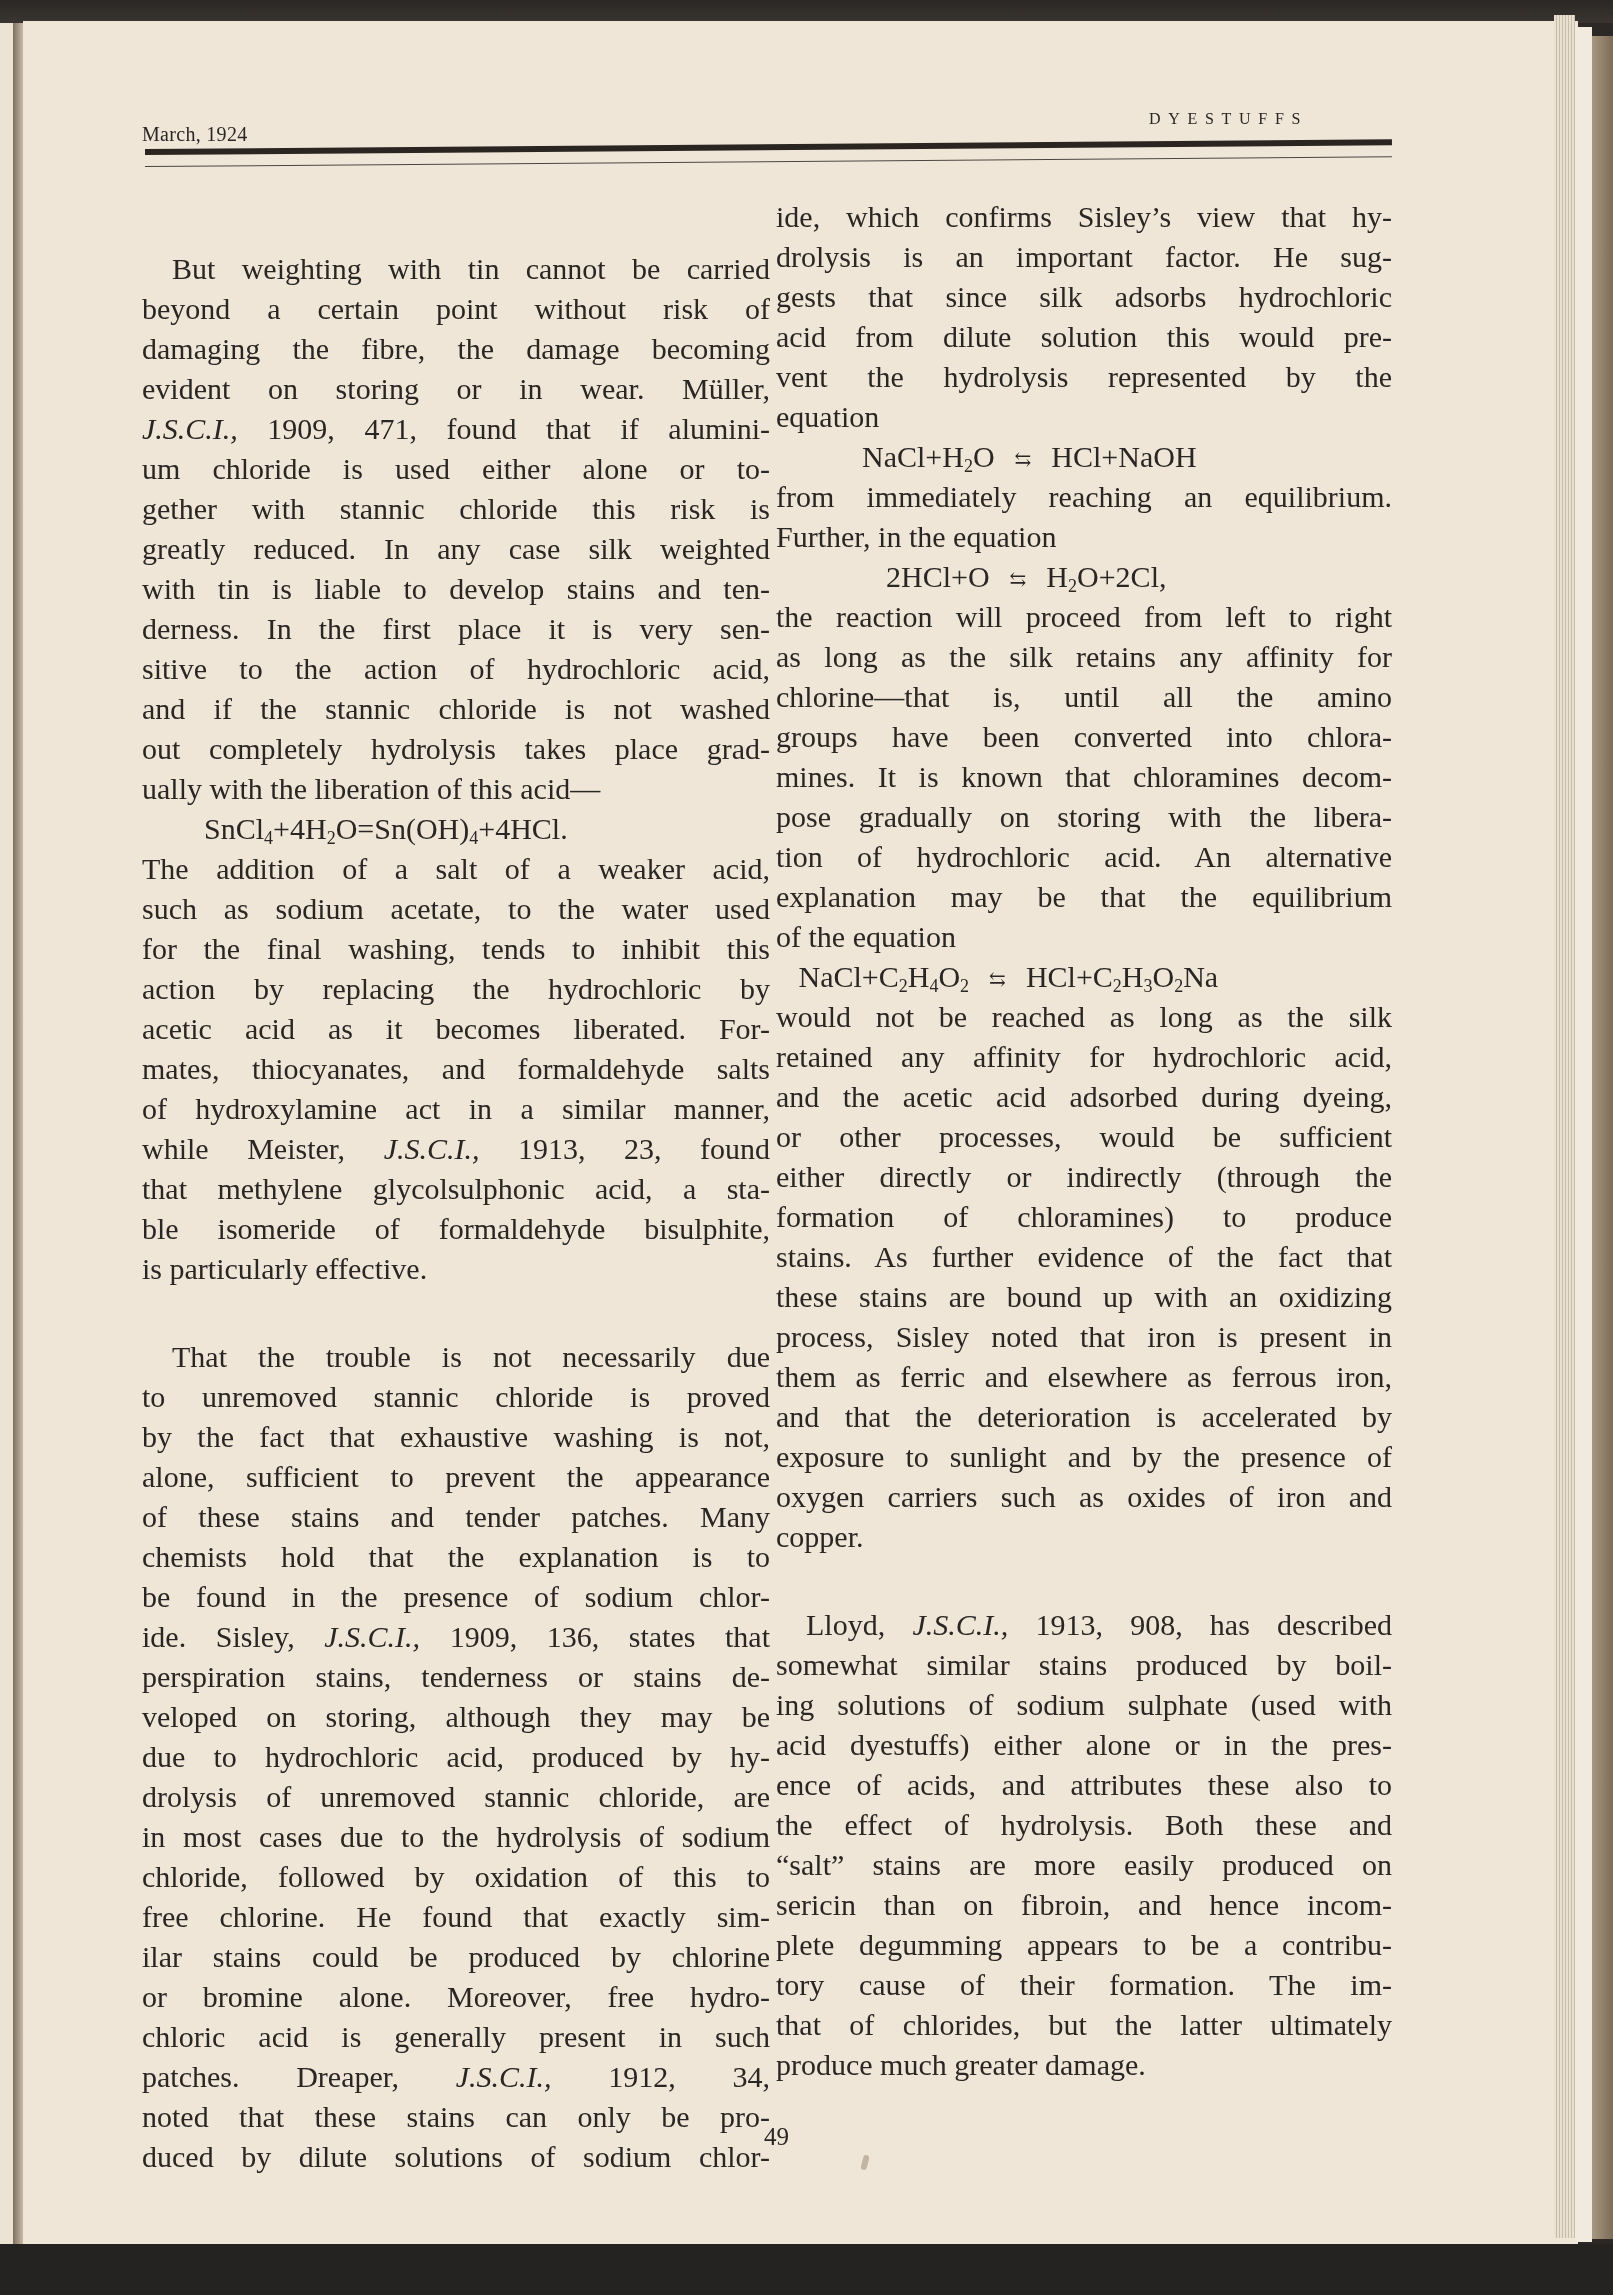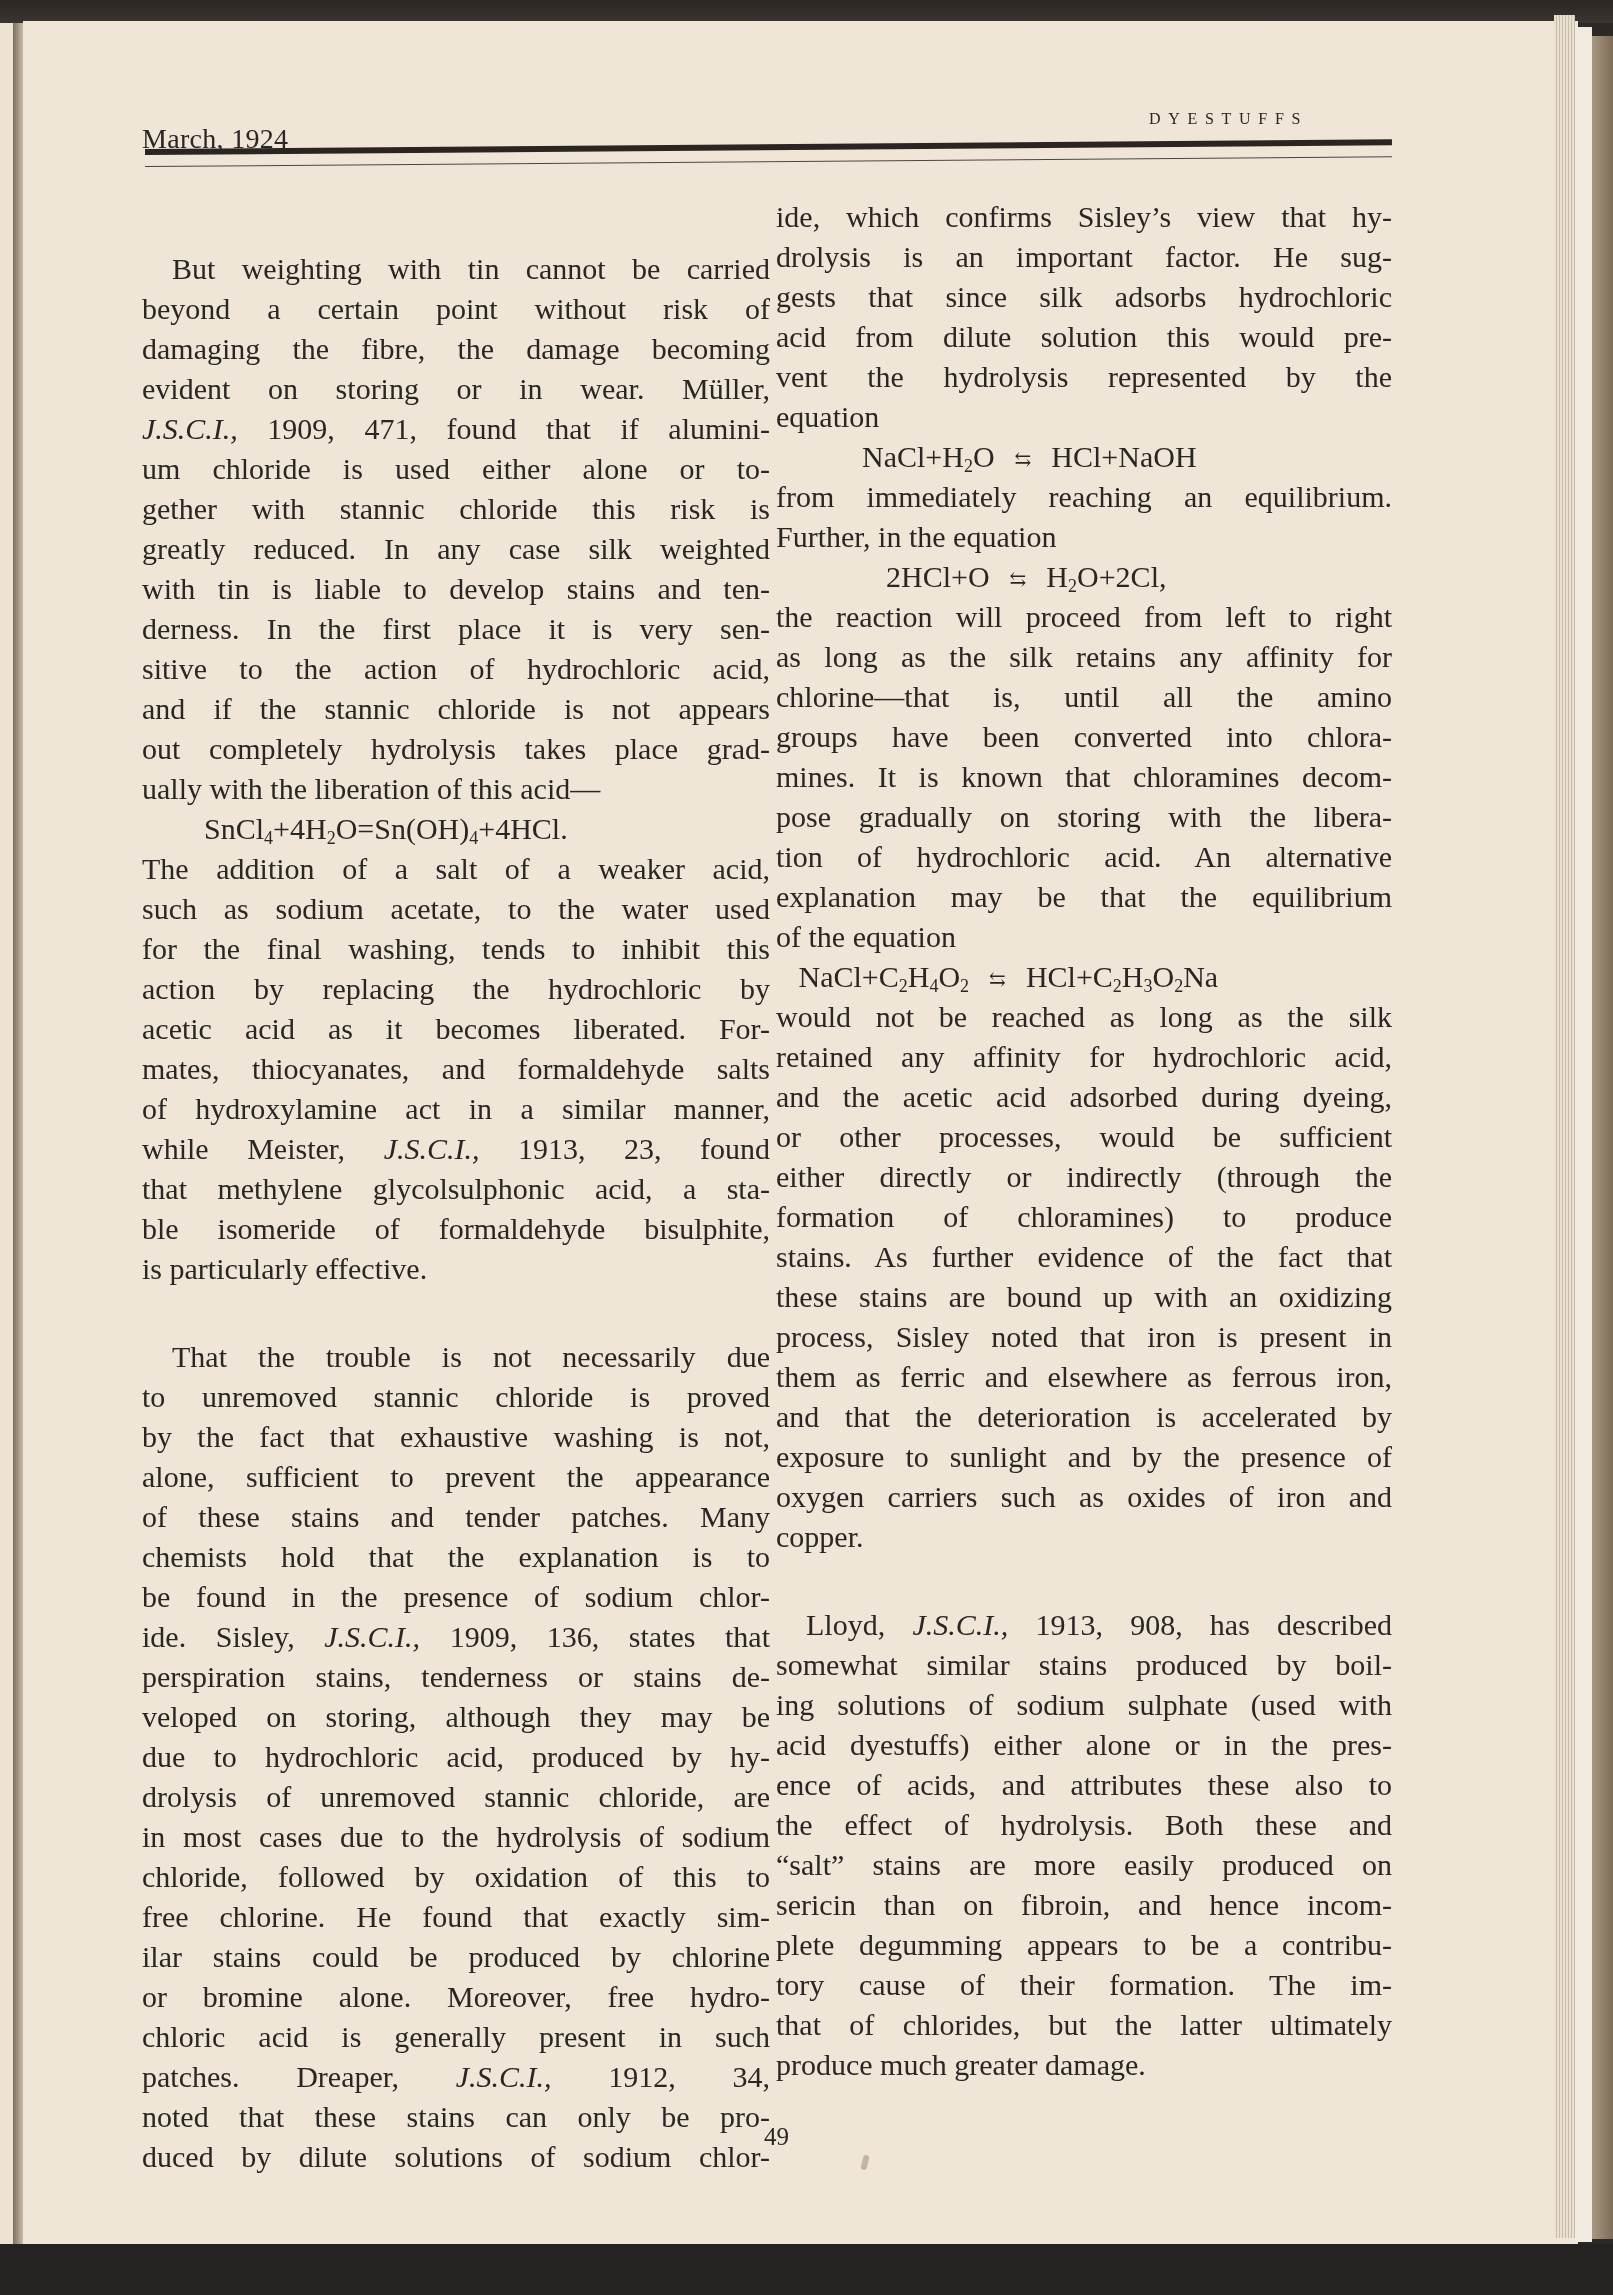--- a/index.html
+++ b/index.html
@@ -19,21 +19,21 @@
   .page {
     position:absolute; left:22.5px; top:21.3px; width:1555px; height:2223px;
     background:#efe6d8;
   }
   .page-edges { position:absolute; left:1554px; top:15.4px; width:21.3px; height:2223px;
     background:repeating-linear-gradient(90deg,#e9e0d2 0 2.4px,#c8bcaa 2.4px 3px); }
   .page-edge-light { position:absolute; left:1575px; top:27px; width:16.6px; height:2215px; background:#f1ebdf; }
   .page-edge-dark { position:absolute; left:1592px; top:36px; width:21.3px; height:2203px;
     background:linear-gradient(90deg,#a89880,#7c6c58); }
 
-  .header-left { position:absolute; left:142px; top:123px; font-size:28px; letter-spacing:0.3px; }
+  .header-left { position:absolute; left:142px; top:123px; font-size:20px; letter-spacing:0.3px; }
   .header-right { position:absolute; left:1149px; top:110px; font-size:16px; letter-spacing:7.7px; }
   .rule-thick { position:absolute; left:145px; top:149px; width:1247px; height:6px; background:#2a2521;
     transform:rotate(-0.45deg); transform-origin:left center; }
   .rule-thin { position:absolute; left:145px; top:166px; width:1247px; height:1.2px; background:#4a4540;
     transform:rotate(-0.45deg); transform-origin:left center; }
 
   .col { position:absolute; font-size:30px; line-height:40px; }
   .col.left { left:142px; top:201px; width:628px; }
   .col.right { left:776px; top:197px; width:616px; }
   .line { display:block; height:40px; white-space:nowrap; text-align:justify; text-align-last:justify; }
@@ -75,21 +75,21 @@
     <span class="line">beyond a certain point without risk of</span>
     <span class="line">damaging the fibre, the damage becoming</span>
     <span class="line">evident on storing or in wear. Müller,</span>
     <span class="line"><i>J.S.C.I.,</i><span> 1909, 471, found that if alumini-</span></span>
     <span class="line">um chloride is used either alone or to-</span>
     <span class="line">gether with stannic chloride this risk is</span>
     <span class="line">greatly reduced. In any case silk weighted</span>
     <span class="line">with tin is liable to develop stains and ten-</span>
     <span class="line">derness. In the first place it is very sen-</span>
     <span class="line">sitive to the action of hydrochloric acid,</span>
-    <span class="line">and if the stannic chloride is not appears</span>
+    <span class="line">and if the stannic chloride is not washed</span>
     <span class="line">out completely hydrolysis takes place grad-</span>
     <span class="line last">ually with the liberation of this acid—</span>
     <span class="line eq eq-indent1"><span>SnCl</span><sub>4</sub><span>+4H</span><sub>2</sub><span>O=Sn(OH)</span><sub>4</sub><span>+4HCl.</span></span>
     <span class="line">The addition of a salt of a weaker acid,</span>
     <span class="line">such as sodium acetate, to the water used</span>
     <span class="line">for the final washing, tends to inhibit this</span>
     <span class="line">action by replacing the hydrochloric by</span>
     <span class="line">acetic acid as it becomes liberated. For-</span>
     <span class="line">mates, thiocyanates, and formaldehyde salts</span>
     <span class="line">of hydroxylamine act in a similar manner,</span>

